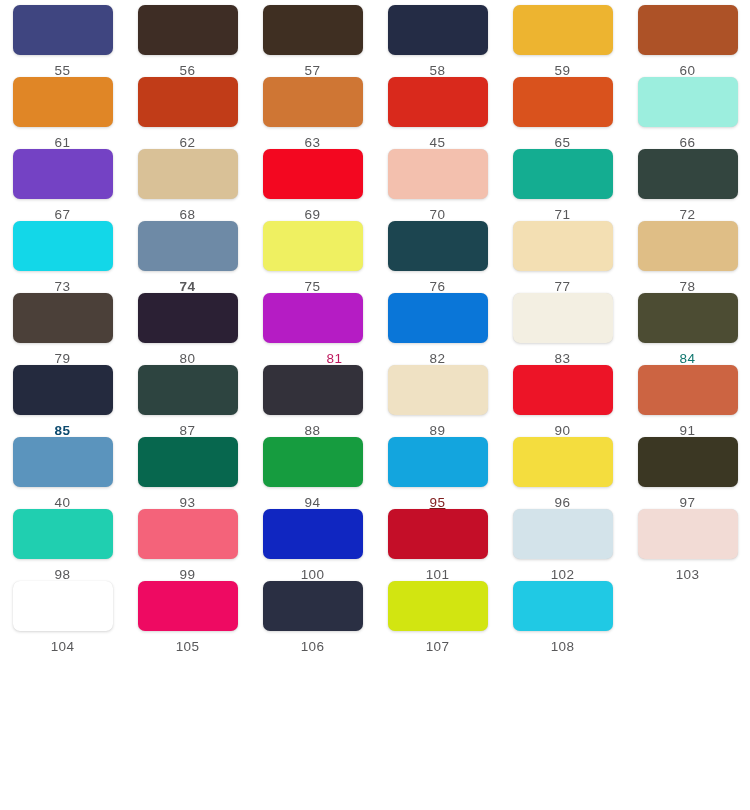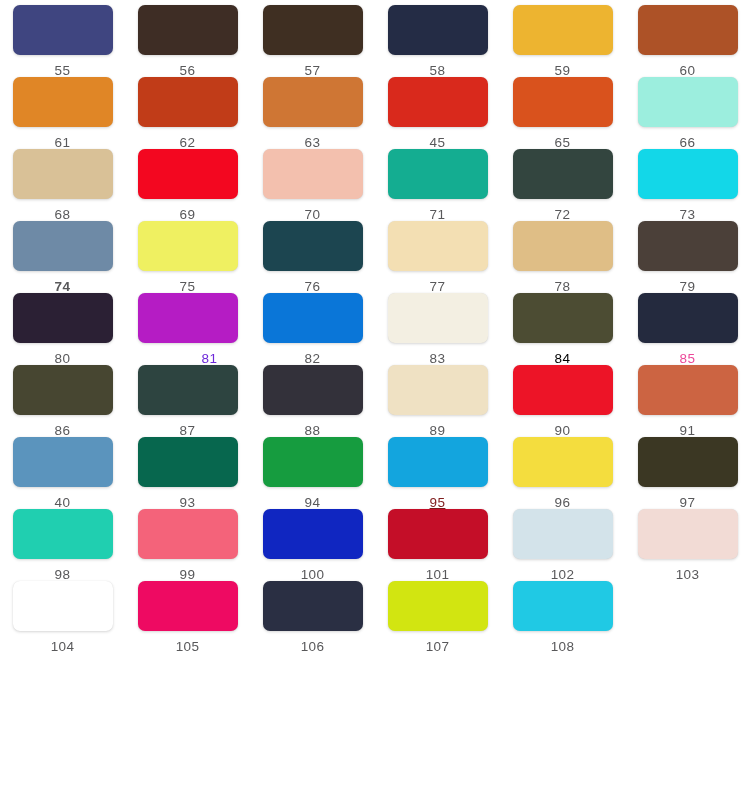--- a/index.html
+++ b/index.html
@@ -92,20 +92,24 @@
     </div>
     <div class="swatch-cell">
       <div class="swatch-chip" title="65" style="background: rgb(217, 82, 29); width: 100px; height: 55px; border-radius: 7px;"></div>
       <div class="swatch-label" style="color: rgb(88, 88, 90);">65</div>
     </div>
     <div class="swatch-cell">
       <div class="swatch-chip" title="66" style="background: rgb(156, 238, 222); width: 100px; height: 55px; border-radius: 7px;"></div>
       <div class="swatch-label" style="color: rgb(88, 88, 90);">66</div>
     </div>
     <div class="swatch-cell">
+      <div class="swatch-chip" title="67" style="background: rgb(116, 66, 196); width: 100px; height: 55px; border-radius: 7px;"></div>
+      <div class="swatch-label" style="color: rgb(88, 88, 90);">67</div>
+    </div>
+    <div class="swatch-cell">
       <div class="swatch-chip" title="68" style="background: rgb(217, 193, 151); width: 100px; height: 55px; border-radius: 7px;"></div>
       <div class="swatch-label" style="color: rgb(88, 88, 90);">68</div>
     </div>
     <div class="swatch-cell">
       <div class="swatch-chip" title="69" style="background: rgb(243, 7, 32); width: 100px; height: 55px; border-radius: 7px;"></div>
       <div class="swatch-label" style="color: rgb(88, 88, 90);">69</div>
     </div>
     <div class="swatch-cell">
       <div class="swatch-chip" title="70" style="background: rgb(243, 192, 174); width: 100px; height: 55px; border-radius: 7px;"></div>
       <div class="swatch-label" style="color: rgb(88, 88, 90);">70</div>
@@ -145,41 +149,37 @@
     <div class="swatch-cell">
       <div class="swatch-chip" title="79" style="background: rgb(75, 64, 57); width: 100px; height: 55px; border-radius: 7px;"></div>
       <div class="swatch-label" style="color: rgb(88, 88, 90);">79</div>
     </div>
     <div class="swatch-cell">
       <div class="swatch-chip" title="80" style="background: rgb(43, 32, 52); width: 100px; height: 55px; border-radius: 7px;"></div>
       <div class="swatch-label" style="color: rgb(88, 88, 90);">80</div>
     </div>
     <div class="swatch-cell">
       <div class="swatch-chip" title="81" style="background: rgb(181, 28, 196); width: 100px; height: 55px; border-radius: 7px;"></div>
-      <div class="swatch-label" style="color: #6d28d9; padding-left: 44px;">81</div>
+      <div class="swatch-label" style="color: #be185d; padding-left: 44px;">81</div>
     </div>
     <div class="swatch-cell">
       <div class="swatch-chip" title="82" style="background: rgb(10, 118, 216); width: 100px; height: 55px; border-radius: 7px;"></div>
       <div class="swatch-label" style="color: rgb(88, 88, 90);">82</div>
     </div>
     <div class="swatch-cell">
       <div class="swatch-chip" title="83" style="background: rgb(243, 239, 226); width: 100px; height: 55px; border-radius: 7px;"></div>
       <div class="swatch-label" style="color: rgb(88, 88, 90);">83</div>
     </div>
     <div class="swatch-cell">
       <div class="swatch-chip" title="84" style="background: rgb(76, 76, 51); width: 100px; height: 55px; border-radius: 7px;"></div>
-      <div class="swatch-label" style="color: #000000;">84</div>
+      <div class="swatch-label" style="color: #0f766e;">84</div>
     </div>
     <div class="swatch-cell">
       <div class="swatch-chip" title="85" style="background: rgb(36, 42, 62); width: 100px; height: 55px; border-radius: 7px;"></div>
-      <div class="swatch-label" style="color: #ec4899;">85</div>
-    </div>
-    <div class="swatch-cell">
-      <div class="swatch-chip" title="86" style="background: rgb(71, 70, 49); width: 100px; height: 55px; border-radius: 7px;"></div>
-      <div class="swatch-label" style="color: rgb(88, 88, 90);">86</div>
+      <div class="swatch-label" style="color: #0c4a6e; font-weight: bold;">85</div>
     </div>
     <div class="swatch-cell">
       <div class="swatch-chip" title="87" style="background: rgb(45, 68, 64); width: 100px; height: 55px; border-radius: 7px;"></div>
       <div class="swatch-label" style="color: rgb(88, 88, 90);">87</div>
     </div>
     <div class="swatch-cell">
       <div class="swatch-chip" title="88" style="background: rgb(51, 49, 58); width: 100px; height: 55px; border-radius: 7px;"></div>
       <div class="swatch-label" style="color: rgb(88, 88, 90);">88</div>
     </div>
     <div class="swatch-cell">

